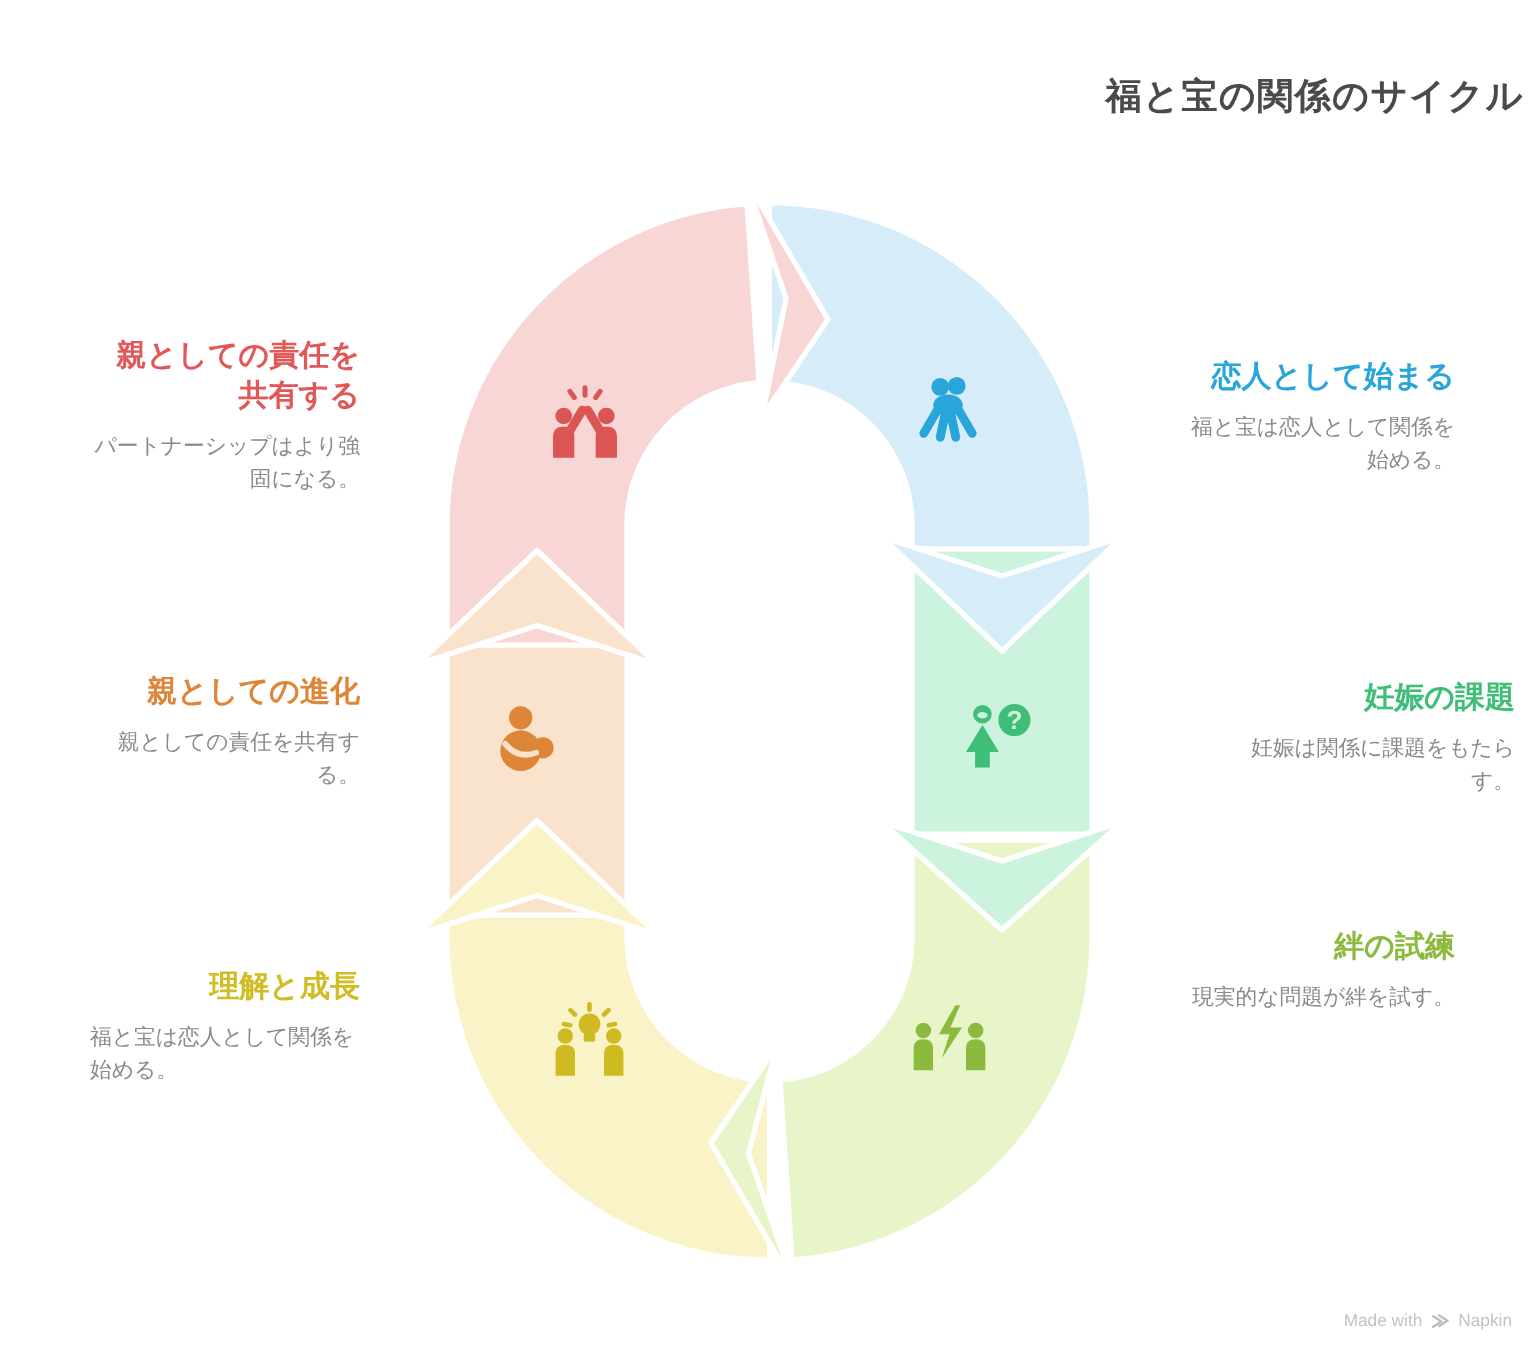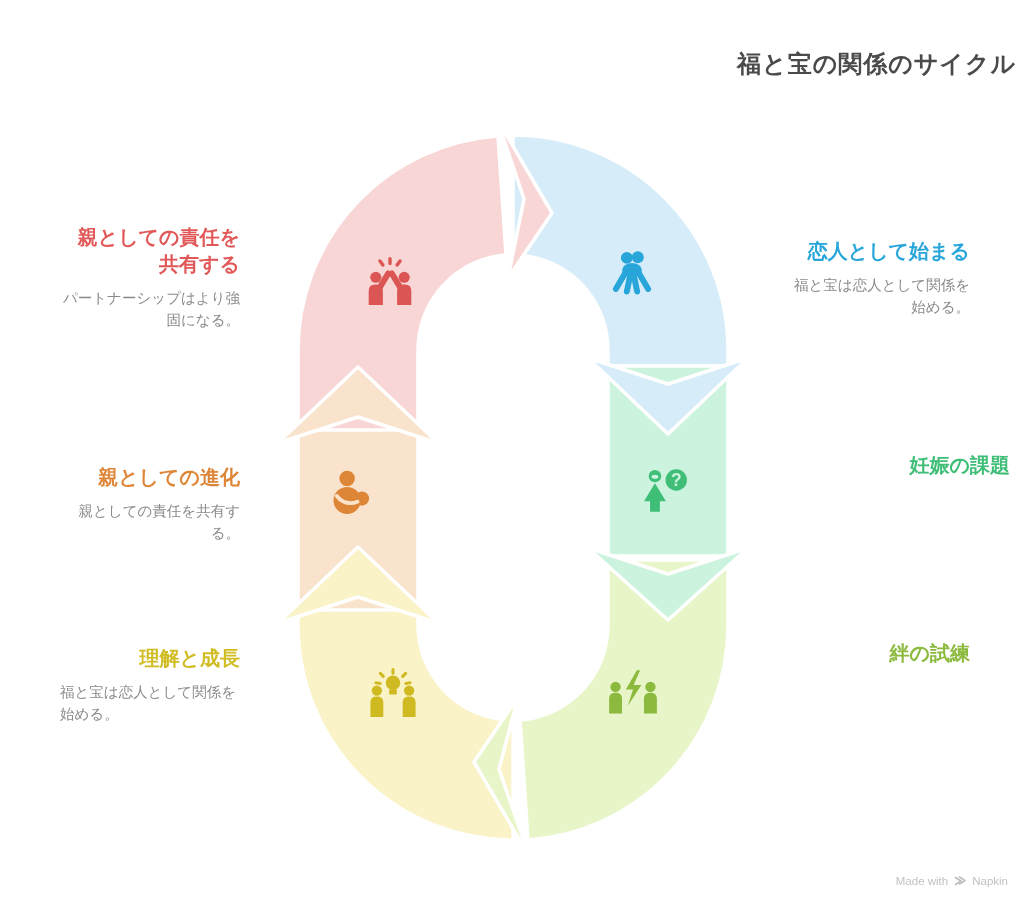--- a/index.html
+++ b/index.html
@@ -123,41 +123,43 @@
       <circle cx="37.5" cy="17" r="4"></circle>
       <path d="M 32.5 37.5 V 26 Q 32.5 21.5 37.5 21.5 Q 42.5 21.5 42.5 26 V 37.5 Z"></path>
     </g>
   </svg>
 
   <div class="step left-col" style="left:60px;top:224px">
     <h3 class="t-red">親としての責任を共有する</h3>
     <p>パートナーシップはより強固になる。</p>
   </div>
 
-  <div class="step left-col" style="left:60px;top:464px">
+  <div class="step left-col" style="left:60px;top:448px">
     <h3 class="t-orange">親としての進化</h3>
     <p>親としての責任を共有する。</p>
   </div>
 
   <div class="step left-col body-left" style="left:60px;top:645px">
     <h3 class="t-yellow">理解と成長</h3>
     <p>福と宝は恋人として関係を始める。</p>
   </div>
 
   <div class="step right-col" style="left:784px;top:238px">
     <h3 class="t-blue">恋人として始まる</h3>
     <p>福と宝は恋人として関係を始める。</p>
   </div>
 
   <div class="step right-col" style="left:824px;top:452px">
     <h3 class="t-mint">妊娠の課題</h3>
+    <p>妊娠は関係に課題をもたらす。</p>
   </div>
 
-  <div class="step right-col" style="left:784px;top:640px">
+  <div class="step right-col" style="left:784px;top:618px">
     <h3 class="t-lime">絆の試練</h3>
+    <p>現実的な問題が絆を試す。</p>
   </div>
 
   <div class="footer">
     <span>Made with</span>
     <svg width="14" height="14" viewBox="0 0 14 14">
       <g fill="none" stroke="#bdbdbd" stroke-width="1.6" stroke-linecap="round" stroke-linejoin="round">
         <path d="M 2.5 3.5 L 8 7 L 2.5 10.5"></path>
         <path d="M 6.5 3 L 12 6.5 L 6.5 10"></path>
       </g>
     </svg>

